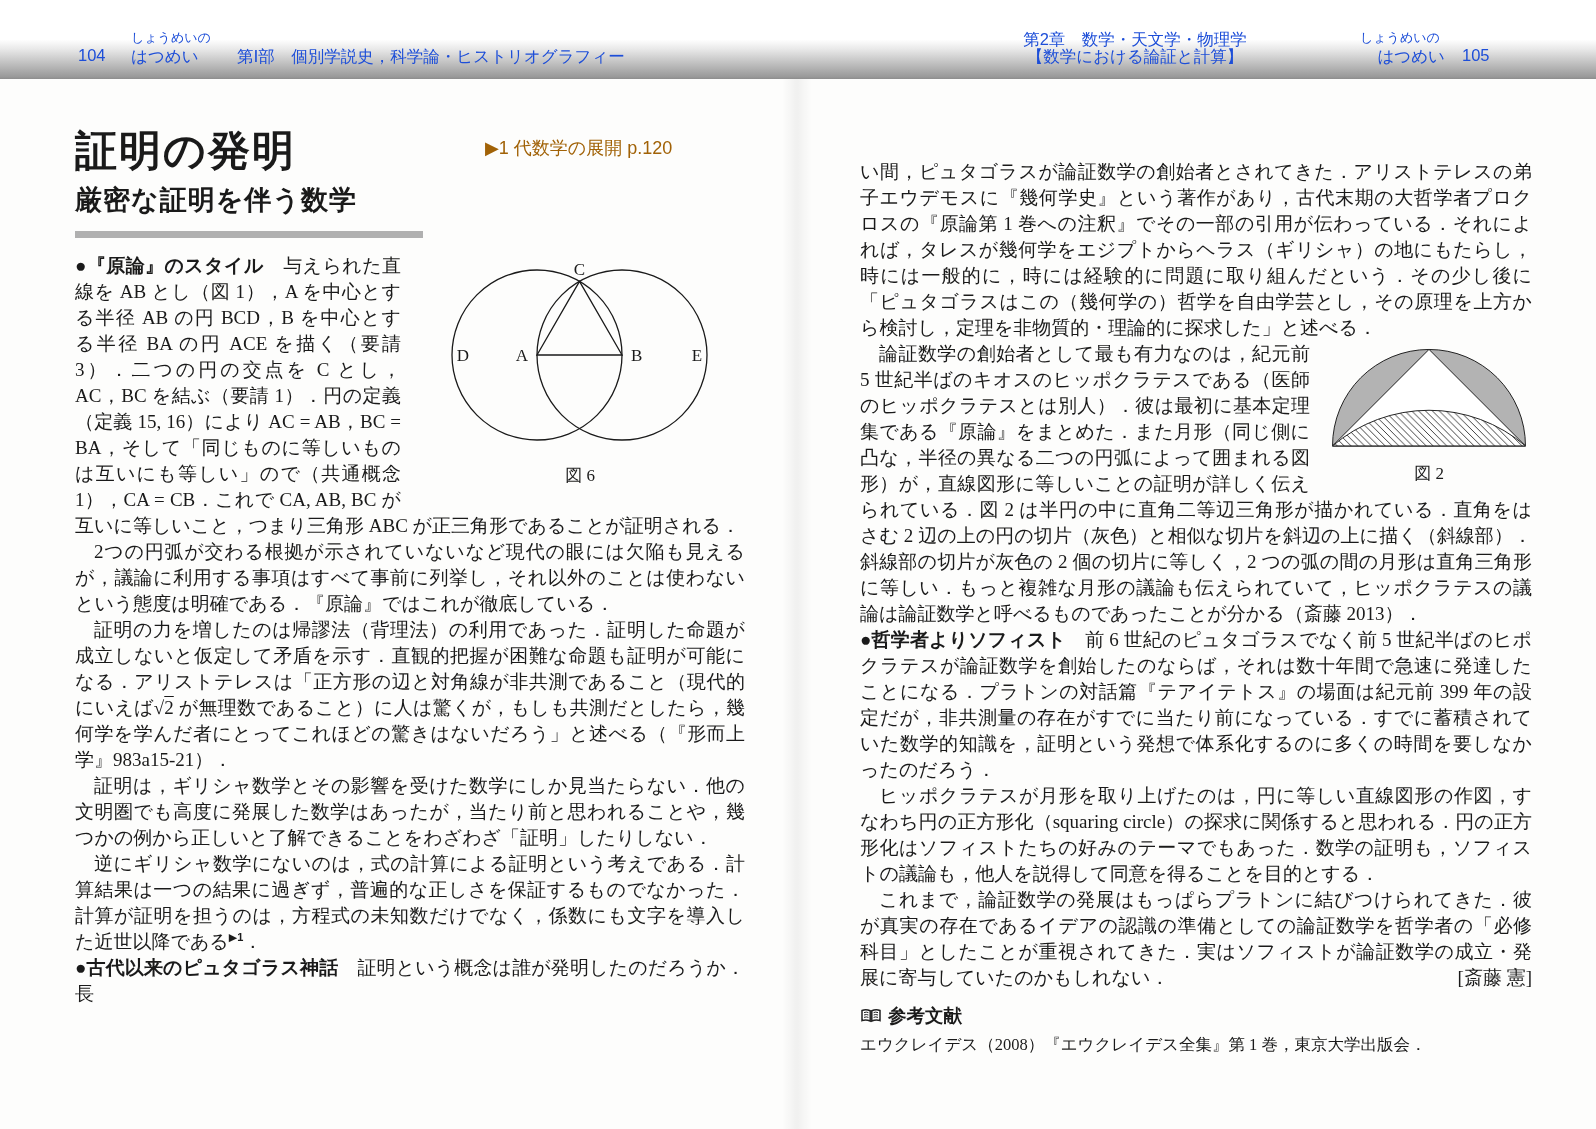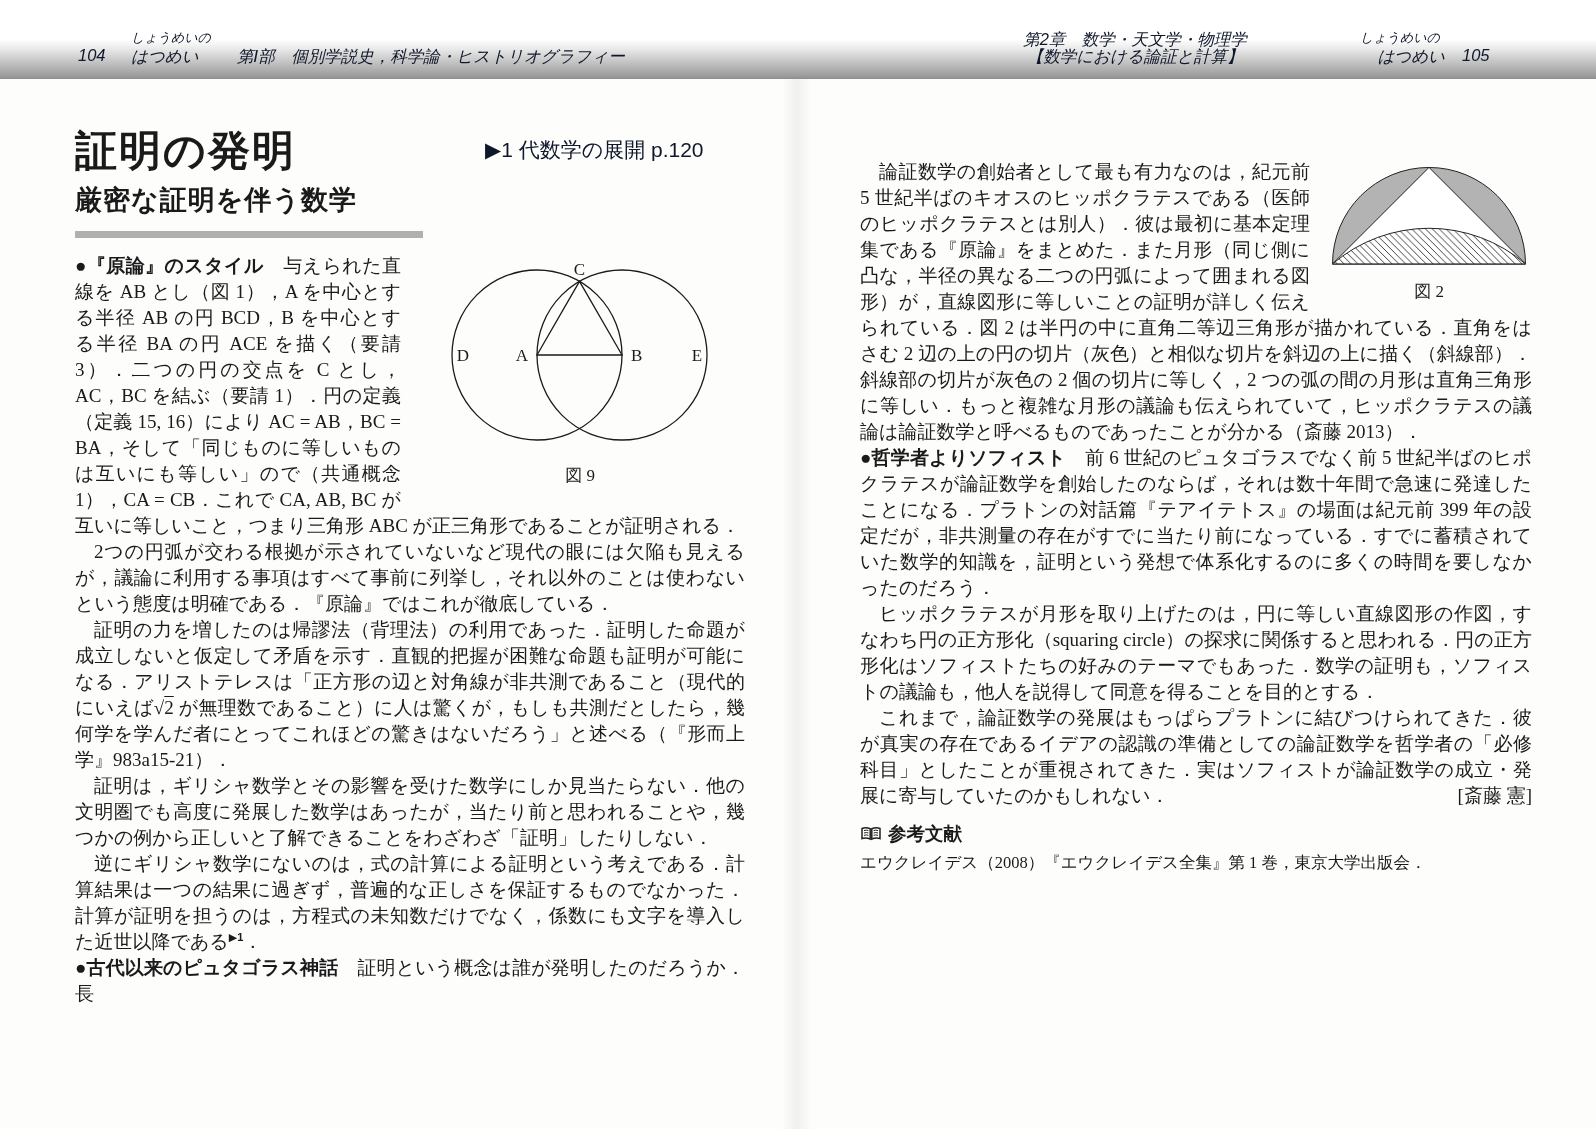--- a/index.html
+++ b/index.html
@@ -1,34 +1,34 @@
 <!DOCTYPE html>
 <html><head>
 <meta charset="utf-8">
 <style>
   html,body{margin:0;padding:0;background:#e8e8e8;}
   .screen{position:relative;width:1596px;height:1129px;background:#fdfdfc;overflow:hidden;
           font-family:"Liberation Serif","DejaVu Serif",serif;color:#1a1a1a;}
   
   .band{position:absolute;left:0;top:0;width:1596px;height:79px;
         background:linear-gradient(to bottom,#ffffff 0%,#ffffff 50%,#e9e9e9 62%,#9a9a9a 97%,#8d8d8d 100%);}
-  .hdr{position:absolute;font-family:"Liberation Sans","DejaVu Sans",sans-serif;font-size:16.5px;color:#0f172a;white-space:nowrap;font-style:italic;}
+  .hdr{position:absolute;font-family:"Liberation Sans","DejaVu Sans",sans-serif;font-size:16.5px;color:#1d4ed8;white-space:nowrap;}
   .hdr-ruby{font-size:13px;}
   
   .gutter{position:absolute;left:782px;top:79px;width:30px;height:1050px;
           background:linear-gradient(to right,rgba(0,0,0,0) 0%,rgba(0,0,0,0.05) 50%,rgba(0,0,0,0) 100%);}
   .page{position:absolute;top:80px;}
   .page-left{left:75px;width:670px;}
   .page-right{left:860px;width:672px;padding-top:64px;}
   
   .title-block{position:relative;margin-top:48px;}
   .main-title{font-family:"Liberation Sans","DejaVu Sans",sans-serif;font-weight:bold;font-size:42px;
               letter-spacing:2px;line-height:1.1;}
   .crossref{position:absolute;left:410px;top:8px;font-family:"Liberation Sans","DejaVu Sans",sans-serif;
-            font-size:21px;color:#0f172a;}
+            font-size:18px;color:#a16207;}
   .sub-title{font-family:"Liberation Sans","DejaVu Sans",sans-serif;font-weight:bold;font-size:27px;
              letter-spacing:1px;margin-top:8px;}
   .title-bar{width:348px;height:7px;background:#b0b0b0;margin-top:13px;}
   
   .body{margin-top:15px;}
   .para{margin:0;font-size:19px;line-height:26px;text-align:justify;}
   .para.indent{text-indent:1em;}
   .seg-b{font-family:"Liberation Sans","DejaVu Sans",sans-serif;font-weight:bold;}
   sup.seg-sup{font-family:"Liberation Sans","DejaVu Sans",sans-serif;font-weight:bold;font-size:11px;
               vertical-align:super;line-height:0;}
@@ -85,34 +85,35 @@
             <path d="M122,99 L207,99 L164.5,25.4 Z"></path>
           </g>
           <g font-size="17" font-family="Liberation Serif, DejaVu Serif, serif" fill="#1a1a1a">
             <text x="164.5" y="19" text-anchor="middle">C</text>
             <text x="113" y="105" text-anchor="end">A</text>
             <text x="216" y="105" text-anchor="start">B</text>
             <text x="48" y="105" text-anchor="middle">D</text>
             <text x="282" y="105" text-anchor="middle">E</text>
           </g>
         </svg>
-        <div class="fig-caption">図 9</div>
+        <div class="fig-caption">図 6</div>
       </div>
 
       <p class="para"><span class="seg-b">●『原論』のスタイル</span>　与えられた直線を AB とし（図 1），A を中心とする半径 AB の円 BCD，B を中心とする半径 BA の円 ACE を描く（要請 3）．二つの円の交点を C とし，AC，BC を結ぶ（要請 1）．円の定義（定義 15, 16）により AC = AB，BC = BA，そして「同じものに等しいものは互いにも等しい」ので（共通概念 1），CA = CB．これで CA, AB, BC が互いに等しいこと，つまり三角形 ABC が正三角形であることが証明される．</p>
       <p class="para indent">2つの円弧が交わる根拠が示されていないなど現代の眼には欠陥も見えるが，議論に利用する事項はすべて事前に列挙し，それ以外のことは使わないという態度は明確である．『原論』ではこれが徹底している．</p>
       <p class="para indent">証明の力を増したのは帰謬法（背理法）の利用であった．証明した命題が成立しないと仮定して矛盾を示す．直観的把握が困難な命題も証明が可能になる．アリストテレスは「正方形の辺と対角線が非共測であること（現代的にいえば<span class="seg-sqrt">√<span class="rad">2</span></span> が無理数であること）に人は驚くが，もしも共測だとしたら，幾何学を学んだ者にとってこれほどの驚きはないだろう」と述べる（『形而上学』983a15-21）．</p>
       <p class="para indent">証明は，ギリシャ数学とその影響を受けた数学にしか見当たらない．他の文明圏でも高度に発展した数学はあったが，当たり前と思われることや，幾つかの例から正しいと了解できることをわざわざ「証明」したりしない．</p>
       <p class="para indent">逆にギリシャ数学にないのは，式の計算による証明という考えである．計算結果は一つの結果に過ぎず，普遍的な正しさを保証するものでなかった．計算が証明を担うのは，方程式の未知数だけでなく，係数にも文字を導入した近世以降である<sup class="seg-sup">▶1</sup>．</p>
       <p class="para"><span class="seg-b">●古代以来のピュタゴラス神話</span>　証明という概念は誰が発明したのだろうか．長</p>
     </div>
   </div>
 
   <div class="page page-right">
     <div class="body">
+      <p class="para">い間，ピュタゴラスが論証数学の創始者とされてきた．アリストテレスの弟子エウデモスに『幾何学史』という著作があり，古代末期の大哲学者プロクロスの『原論第 1 巻への注釈』でその一部の引用が伝わっている．それによれば，タレスが幾何学をエジプトからヘラス（ギリシャ）の地にもたらし，時には一般的に，時には経験的に問題に取り組んだという．その少し後に「ピュタゴラスはこの（幾何学の）哲学を自由学芸とし，その原理を上方から検討し，定理を非物質的・理論的に探求した」と述べる．</p>
 
       <div class="figure fig2">
         <svg width="206" height="104" viewBox="0 0 300 152">
           <defs>
             <pattern id="hatch" width="10" height="10" patternUnits="userSpaceOnUse">
               <rect width="10" height="10" fill="#ffffff"></rect>
               <path d="M0,0 l10,10 M-2.5,7.5 l5,5 M7.5,-2.5 l5,5" stroke="#1a1a1a" stroke-width="1.2" fill="none"></path>
             </pattern>
           </defs>
           <path d="M9,146 A141,141 0 0 1 291,146 Z" fill="#b3b3b3" stroke="#1a1a1a" stroke-width="1.4"></path>

